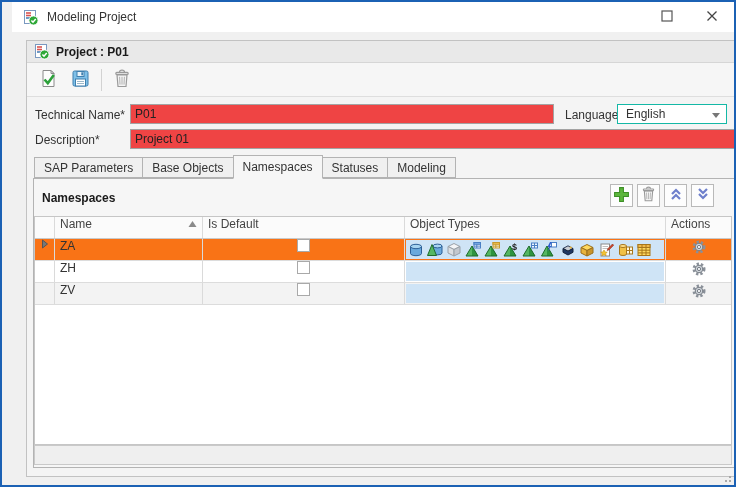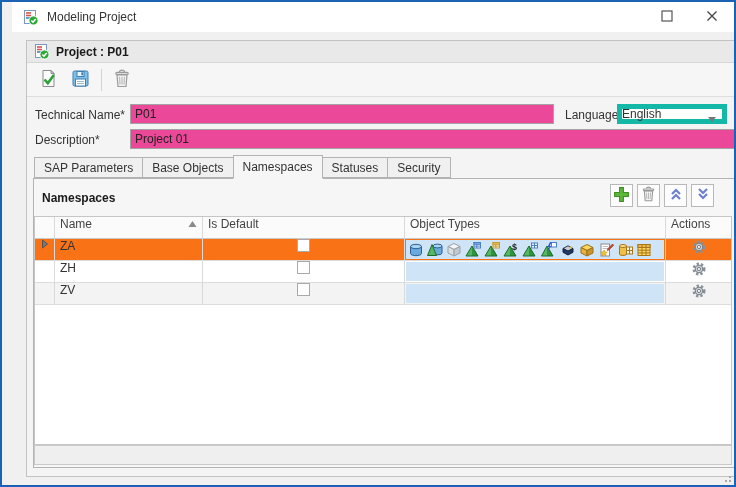--- a/index.html
+++ b/index.html
@@ -23,26 +23,26 @@
   
   .toolbar{ height:34px; background:#f6f6f6; border-bottom:1px solid #dedede;
             display:flex; align-items:center; padding-left:8px; }
   .tool-btn{ width:27px; height:27px; display:flex; align-items:center; justify-content:center;
              background:transparent; border:1px solid transparent; border-radius:2px; margin-right:5px;}
   .tool-sep{ width:1px; height:22px; background:#d2d2d2; margin:0 6px 0 2px; }
   
   .form-area{ position:relative; height:56px; }
   .form-area label{ position:absolute; color:#333; }
   .lbl-tech{ left:8px; top:11px; } .lbl-lang{ left:538px; top:11px; } .lbl-desc{ left:8px; top:36px; }
-  .txt{ position:absolute; height:20px; border:1px solid #a3a3a3; background:#ec4899;
+  .txt{ position:absolute; height:20px; border:1px solid #a3a3a3; background:#ef4444;
         font-family:"Liberation Sans",sans-serif; font-size:12px; padding:0 4px; color:#222;}
   .txt-tech{ left:103px; top:7px; width:424px; }
   .txt-desc{ left:103px; top:32px; width:606px; }
-  .combo{ position:absolute; left:590px; top:7px; width:110px; height:20px; border:5px solid #14b8a6;
-          background:#fff; display:flex; align-items:center; padding-left:0; cursor:default;}
+  .combo{ position:absolute; left:590px; top:7px; width:110px; height:20px; border:1px solid #14b8a6;
+          background:#fff; display:flex; align-items:center; padding-left:8px; cursor:default;}
   .combo .arrow{ position:absolute; right:6px; top:8px; width:0; height:0;
                  border-left:4px solid transparent; border-right:4px solid transparent; border-top:5px solid #777;}
   
   .tabs{ position:absolute; left:7px; top:114px; display:flex; align-items:flex-end; z-index:3; }
   .tab{ height:21px; padding:0 9px; background:#f0f0f0; border:1px solid #b3b3b3;
         display:flex; align-items:center; margin-right:-1px; color:#333; cursor:default;}
   .tab.active{ height:24px; background:#f6f6f6; border-bottom:1px solid #f6f6f6;
                margin-bottom:-1px; z-index:4; position:relative; }
   
   .tab-content{ position:absolute; left:6px; right:6px; top:137px; bottom:8px;
@@ -164,21 +164,21 @@
       </div>
       <label class="lbl-desc">Description*</label>
       <input class="txt txt-desc" value="Project 01" style="">
     </div>
 
     <div class="tabs" id="tabs">
         <div class="tab">SAP Parameters</div>
         <div class="tab">Base Objects</div>
         <div class="tab active">Namespaces</div>
         <div class="tab">Statuses</div>
-        <div class="tab">Security</div>
+        <div class="tab">Modeling</div>
       </div>
 
     <div class="tab-content">
       <div class="panel-title">Namespaces</div>
       <div class="panel-actions" id="panel-actions">
           <button class="icon-btn">
             <span><svg width="17" height="17" viewBox="0 0 16 16">
                 <path d="M6.2 1.5 h3.6 v4.7 h4.7 v3.6 h-4.7 v4.7 h-3.6 v-4.7 h-4.7 v-3.6 h4.7 z" fill="#5cb63c" stroke="#3e8f27"></path>
               </svg></span>
           </button>

